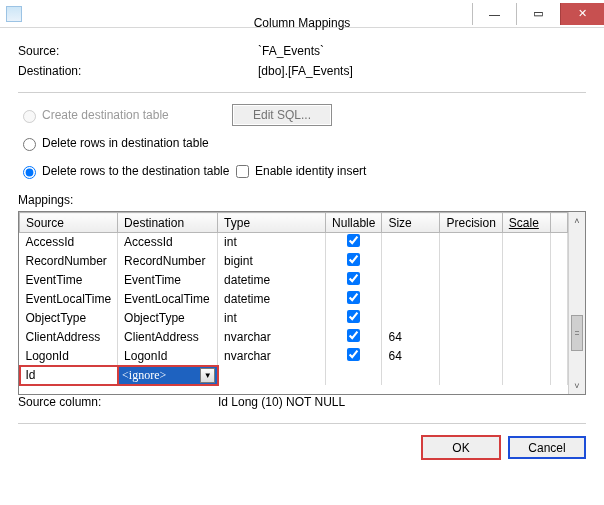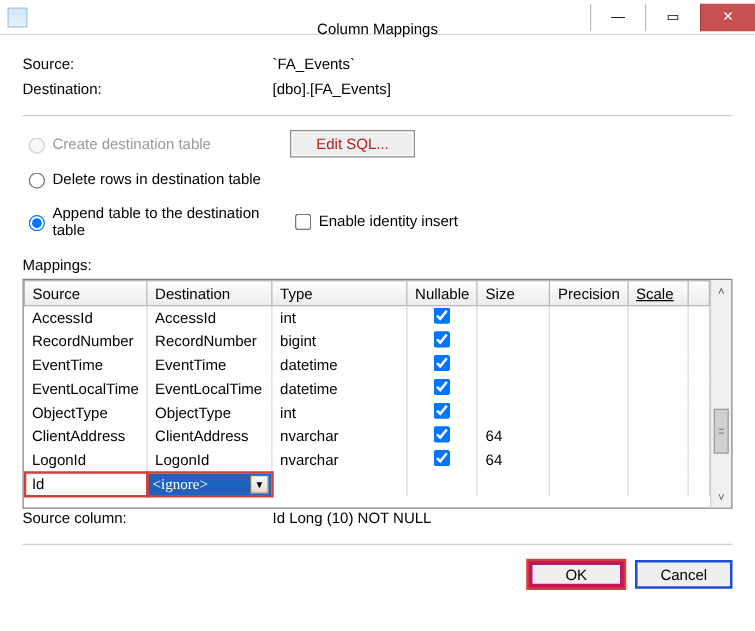--- a/index.html
+++ b/index.html
@@ -35,33 +35,33 @@
   .win-btn {
     width: 44px; height: 22px;
     display:flex;align-items:center;justify-content:center;
     border-left:1px solid #bfbfbf;
     background:#fff;
     font-family: "Segoe UI Symbol", sans-serif;
     font-size: 11px;
   }
   .win-btn.close { background:#c75050; color:#fff; border-left:1px solid #a83f3f; }
   .content { padding: 16px 18px 12px 18px; }
-  .row { display:flex; align-items:flex-start; margin-bottom:6px; }
+  .row { display:flex; align-items:flex-start; margin-bottom:6px;gap:40px; }
   .lbl { width: 200px; }
   .radio-row { display:flex; align-items:center; margin: 4px 0; }
   .radio-row input[type=radio] { margin-right:6px; }
   .disabled { color:#9a9a9a; }
   .check-row { display:flex; align-items:center; }
   .check-row input[type=checkbox]{ margin-right:6px; }
   .edit-sql-wrap { margin-left:214px; }
   button.edit-sql {
     width: 100px; height:22px;
     background:#efefef; border:1px solid #8e8e8e;
     box-shadow: inset -1px -1px 0 #fff, inset 1px 1px 0 #fff;
-    font-size:12px; color:#b91c1c;
+    font-size:12px; color:#737373;
   }
   hr.sep { border:none; border-top:1px solid #cfcfcf; margin:10px 0; }
   .grid {
     border:1px solid #828282;
     height:184px; overflow:hidden;
     position:relative;
     display:flex;
   }
   .grid-main { flex:1; overflow:hidden; }
   table { border-collapse: collapse; width:100%; }
@@ -128,21 +128,21 @@
     display:flex; justify-content:flex-end; gap:8px;
     margin-top:12px;
   }
   .footer-btns button {
     width:78px; height:23px;
     background:#efefef;
     border:2px solid #1d4ed8;
     font-size:12px;
   }
   .footer-btns button.ok {
-    border:4px solid #be185d;
+    border:1px solid #be185d;
   }
   .srccol-row { display:flex; }
   .col-source { width:96px; }
   .col-dest { width:100px; }
   .col-type { width:108px; }
   .col-null { width:50px; }
   .col-size { width:58px; }
   .col-prec { width:56px; }
   .col-scale { width:48px;text-decoration:underline; }
 </style>
@@ -185,21 +185,21 @@
   <div style="display:flex;align-items:center;margin-bottom:4px">
     <div class="radio-row" style="width:214px">
       <input type="radio" name="m" style="">
       <span>Delete rows in destination table</span>
     </div>
   </div>
 
   <div style="display:flex;align-items:center;margin-bottom:10px">
     <div class="radio-row" style="width:214px">
       <input type="radio" name="m" checked="" style="">
-      <span>Append table to the destination table</span>
+      <span>Delete rows to the destination table</span>
     </div>
     <div class="check-row">
       <input type="checkbox" style="">
       <span>Enable identity insert</span>
     </div>
   </div>
 
   <div style="margin-bottom:4px">Mappings:</div>
 
   <div class="grid">

